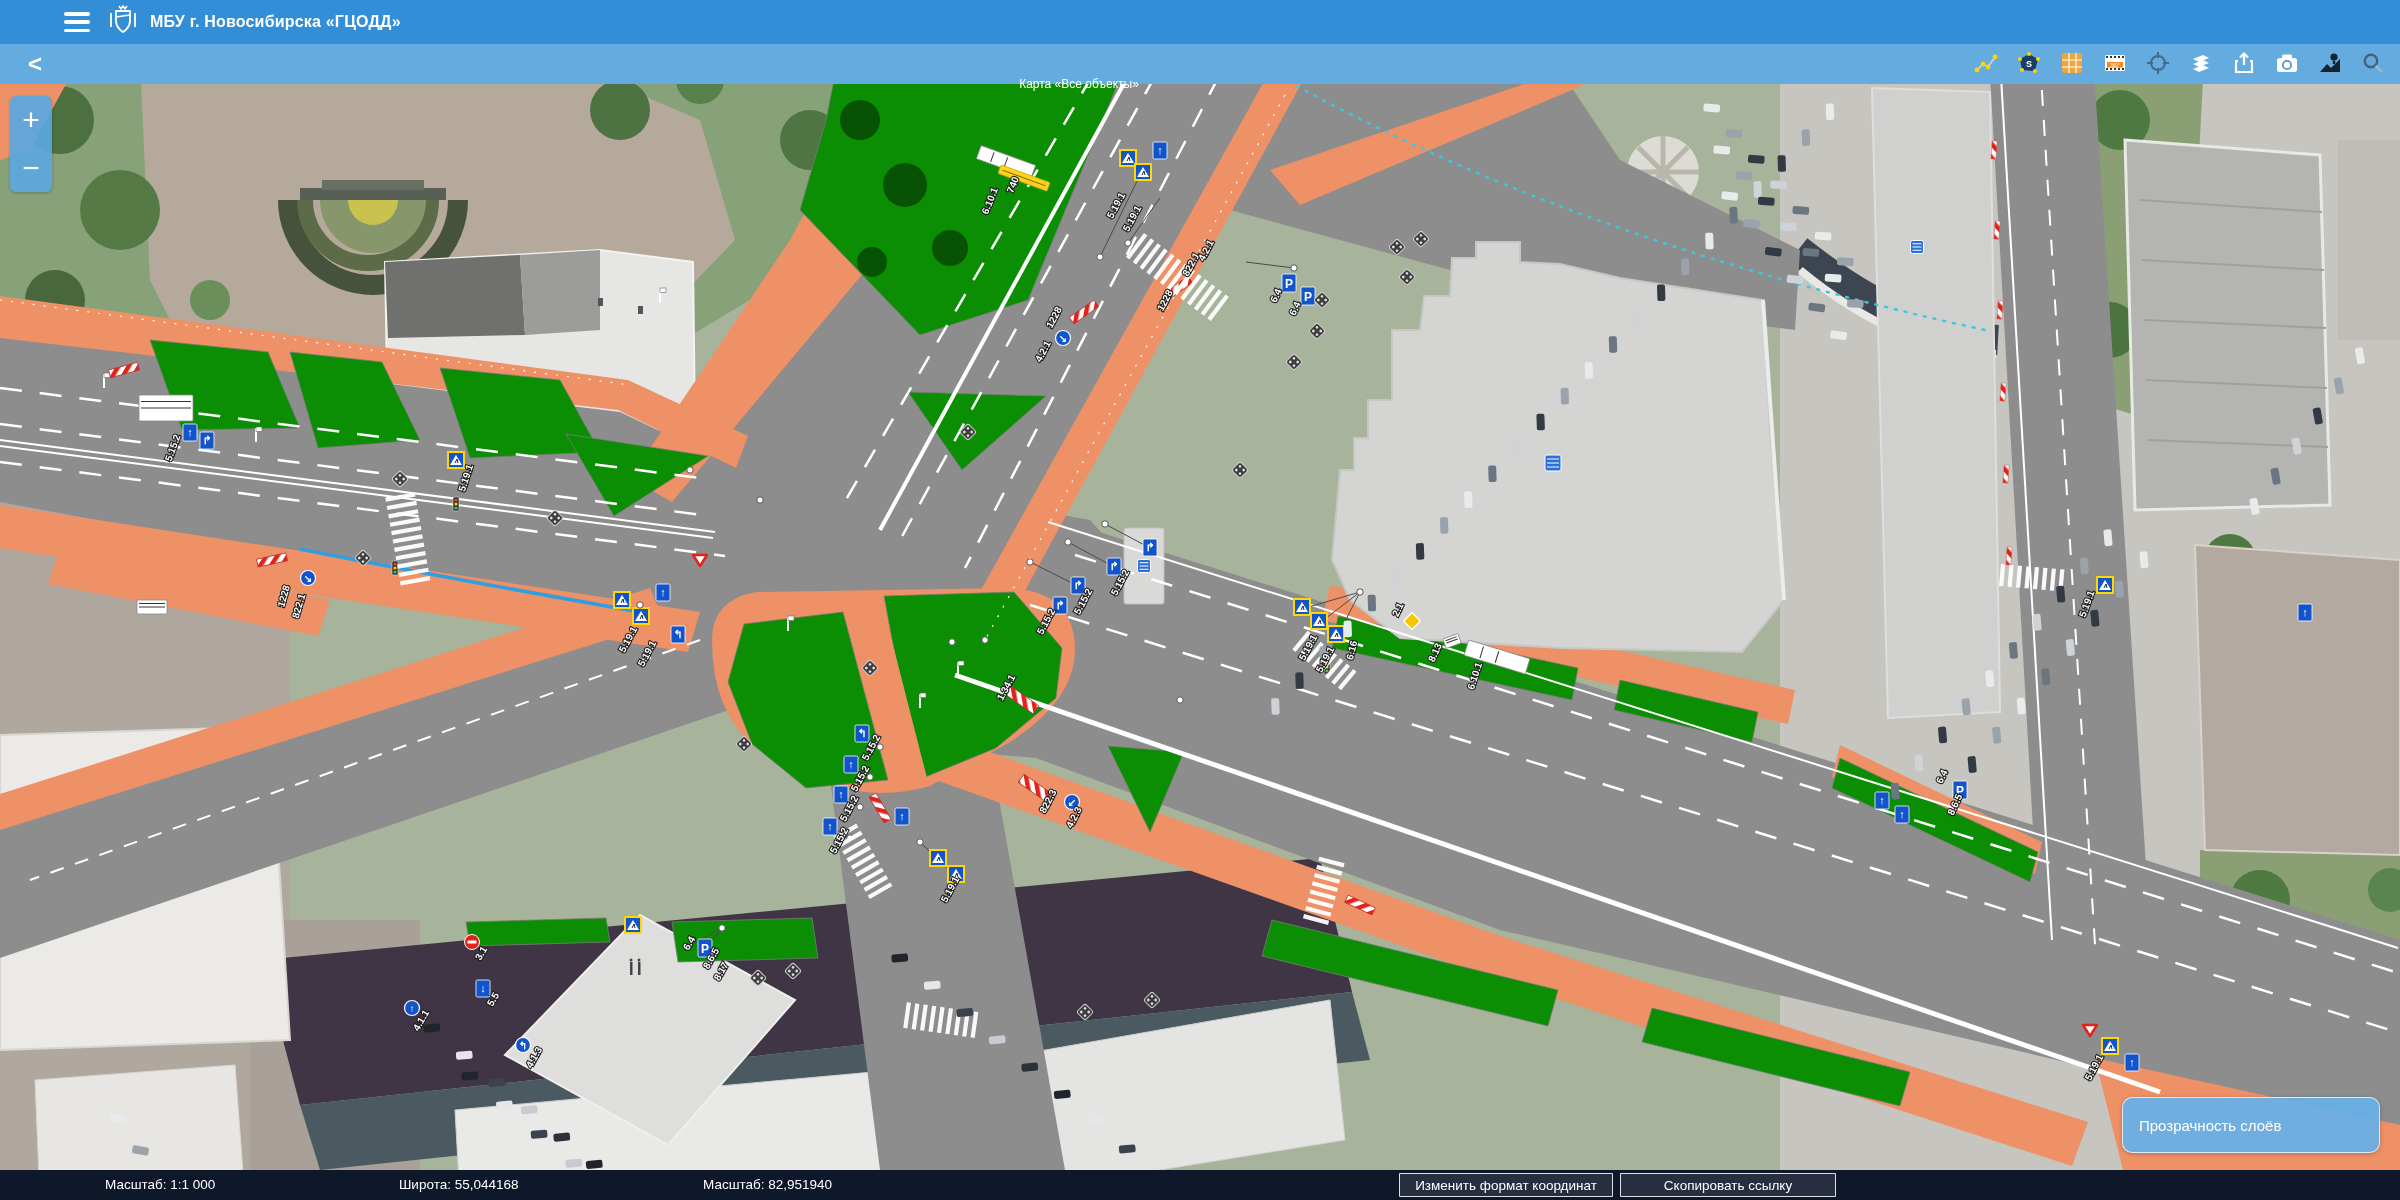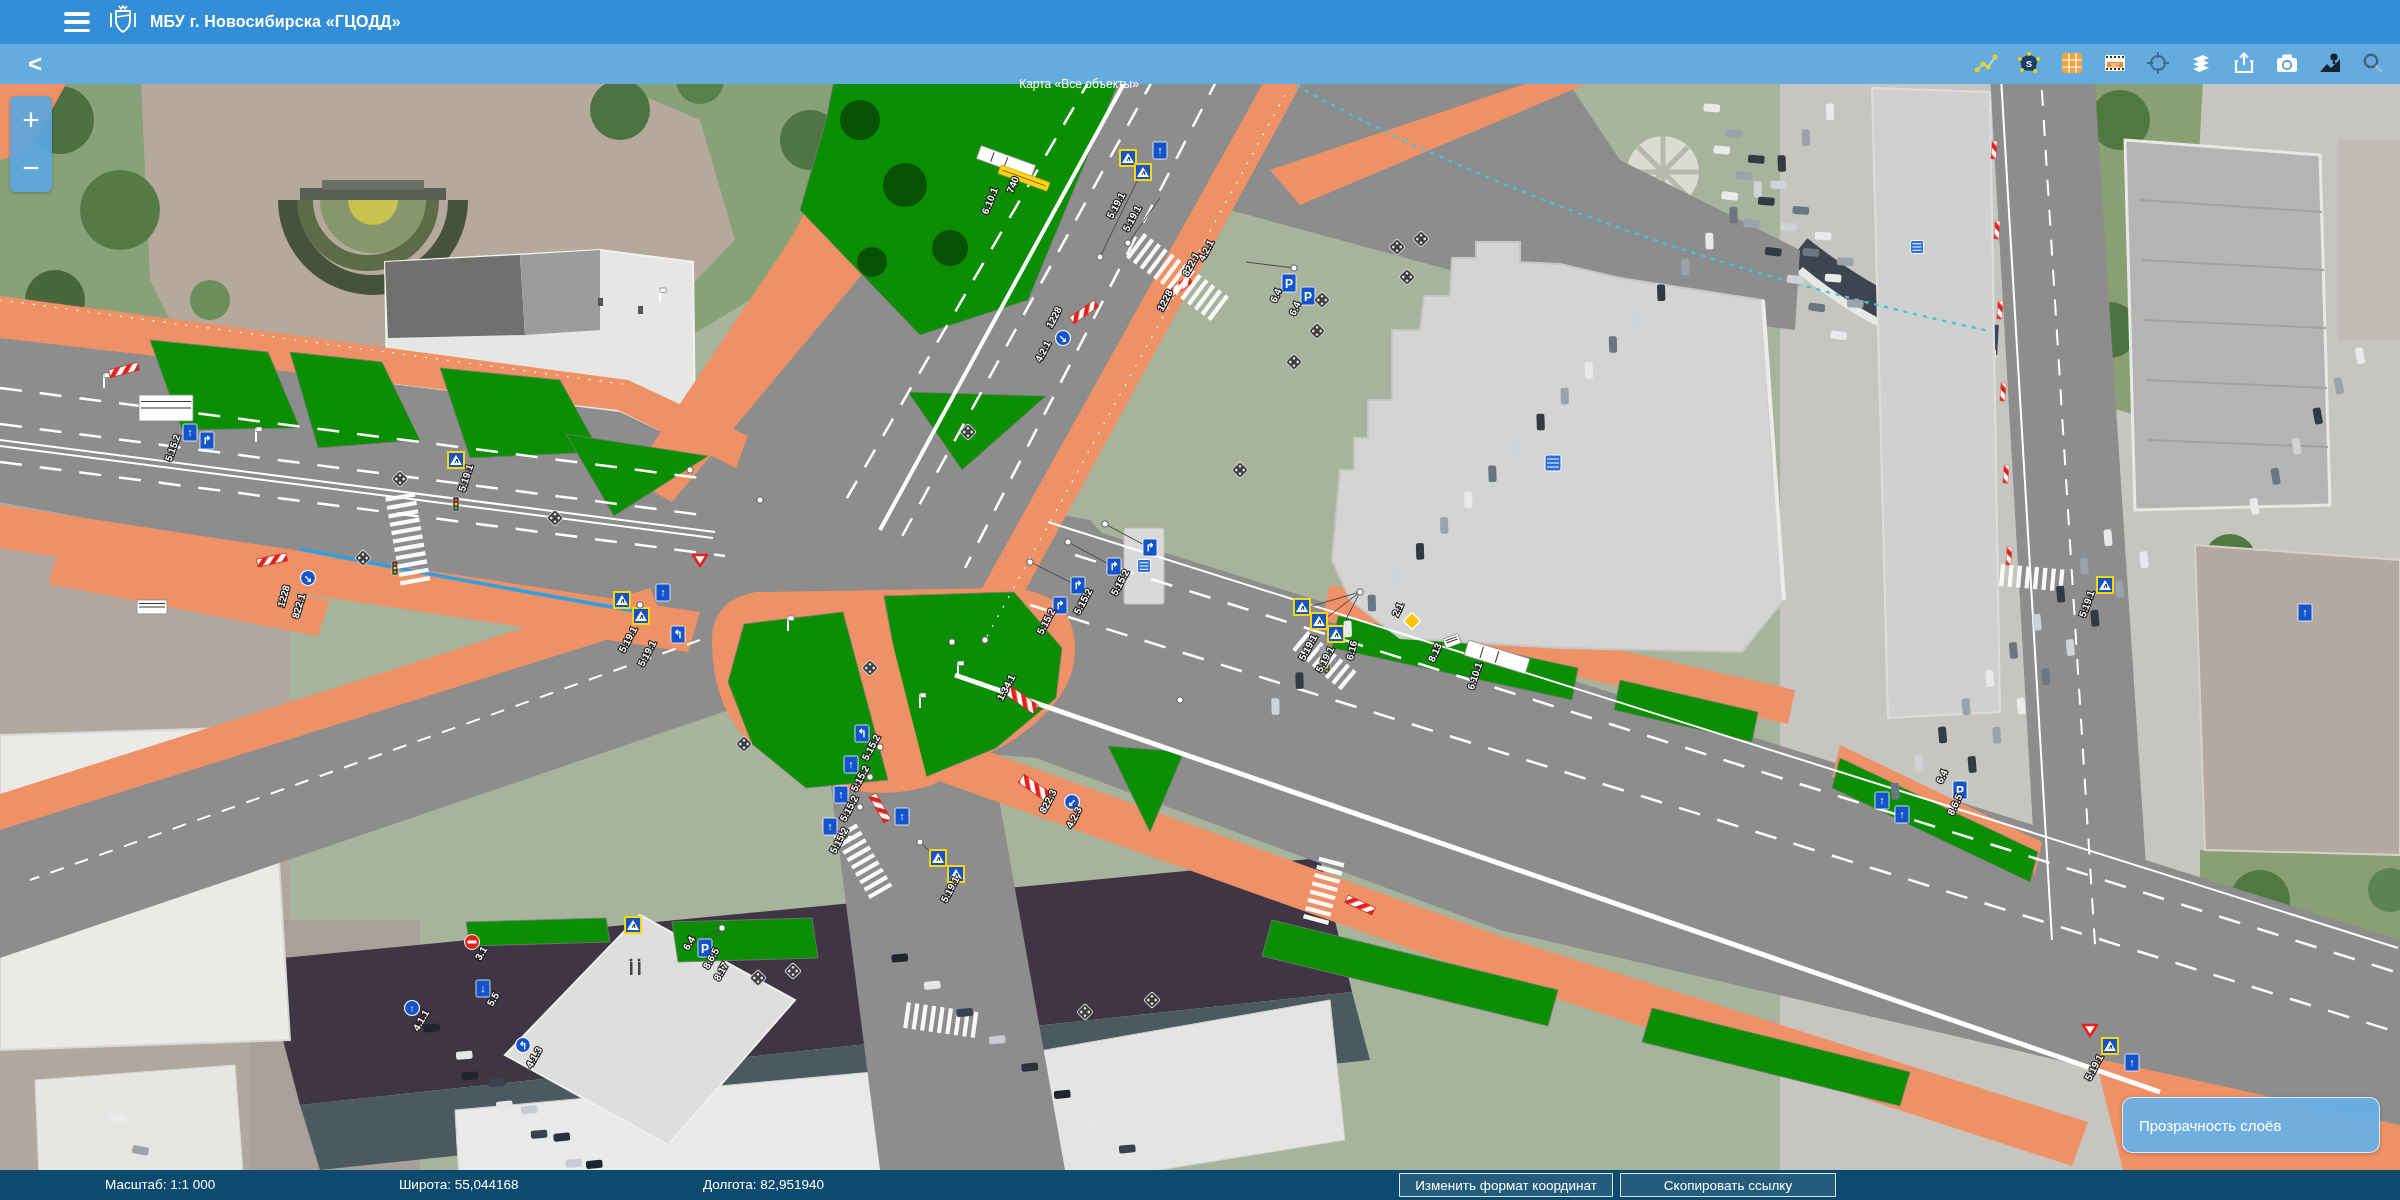--- a/index.html
+++ b/index.html
@@ -11,21 +11,21 @@
   .hamburger span{display:block;height:3.5px;background:#fff;border-radius:2px;}
   .crest{margin-left:18px;}
   .app-title{color:#fff;font-size:16px;font-weight:700;margin-left:12px;letter-spacing:.2px;}
   .back-btn{position:absolute;left:20px;top:6px;color:#fff;font-size:24px;font-weight:700;width:30px;height:30px;text-align:center;line-height:28px;cursor:pointer;}
   .map-title{position:absolute;left:1079px;top:50%;transform:translate(-50%,-50%);color:#fff;font-size:12px;top:20px;margin-top:20px;}
   .icon-row{position:absolute;right:12px;top:4px;display:flex;gap:13px;}
   .tool-btn{width:30px;height:30px;display:flex;align-items:center;justify-content:center;cursor:pointer;}
   .zoom-panel{position:absolute;left:10px;top:96px;width:42px;height:96px;background:rgba(90,167,222,.92);border-radius:6px;z-index:30;display:flex;flex-direction:column;box-shadow:0 1px 3px rgba(0,0,0,.25);}
   .zoom-btn{flex:1;color:#fff;font-size:30px;font-weight:400;display:flex;align-items:center;justify-content:center;cursor:pointer;line-height:1;}
   .transp-btn{position:absolute;left:2122px;top:1097px;width:258px;height:56px;background:rgba(104,176,230,.95);border:1px solid rgba(255,255,255,.75);border-radius:10px;z-index:30;color:#fff;font-size:15px;display:flex;align-items:center;padding-left:16px;box-sizing:border-box;box-shadow:0 1px 4px rgba(0,0,0,.25);cursor:pointer;}
-  .statusbar{position:absolute;left:0;top:1170px;width:2400px;height:30px;background:#0c4a6e;z-index:40;color:#fff;font-size:13.5px;}
+  .statusbar{position:absolute;left:0;top:1170px;width:2400px;height:30px;background:#0f172a;z-index:40;color:#fff;font-size:13.5px;}
   .statusbar .stat{position:absolute;top:7px;}
   .sb-btn{position:absolute;top:3px;height:24px;border:1px solid rgba(255,255,255,.85);border-radius:1px;background:rgba(255,255,255,.10);color:#fff;font-size:13.5px;display:flex;align-items:center;justify-content:center;box-sizing:border-box;cursor:pointer;}
 </style>
 </head>
 <body>
 
 <div id="app">
 
 <svg id="map-svg" width="2400" height="1200" viewBox="0 0 2400 1200">
   <defs>
@@ -1119,18 +1119,18 @@
   <div class="zoom-panel">
     <div class="zoom-btn">+</div>
     <div class="zoom-btn">−</div>
   </div>
 
   <div class="transp-btn">Прозрачность слоёв</div>
 
   <div class="statusbar">
     <div class="stat" style="left:105px">Масштаб: 1:1 000</div>
     <div class="stat" style="left:399px">Широта: 55,044168</div>
-    <div class="stat" style="left:703px">Долгота: 82,951940</div>
+    <div class="stat" style="left:703px">Масштаб: 82,951940</div>
     <div class="sb-btn" style="left:1399px;width:214px">Изменить формат координат</div>
     <div class="sb-btn" style="left:1620px;width:216px">Скопировать ссылку</div>
   </div>
 
 </div>
 
 </body></html>

